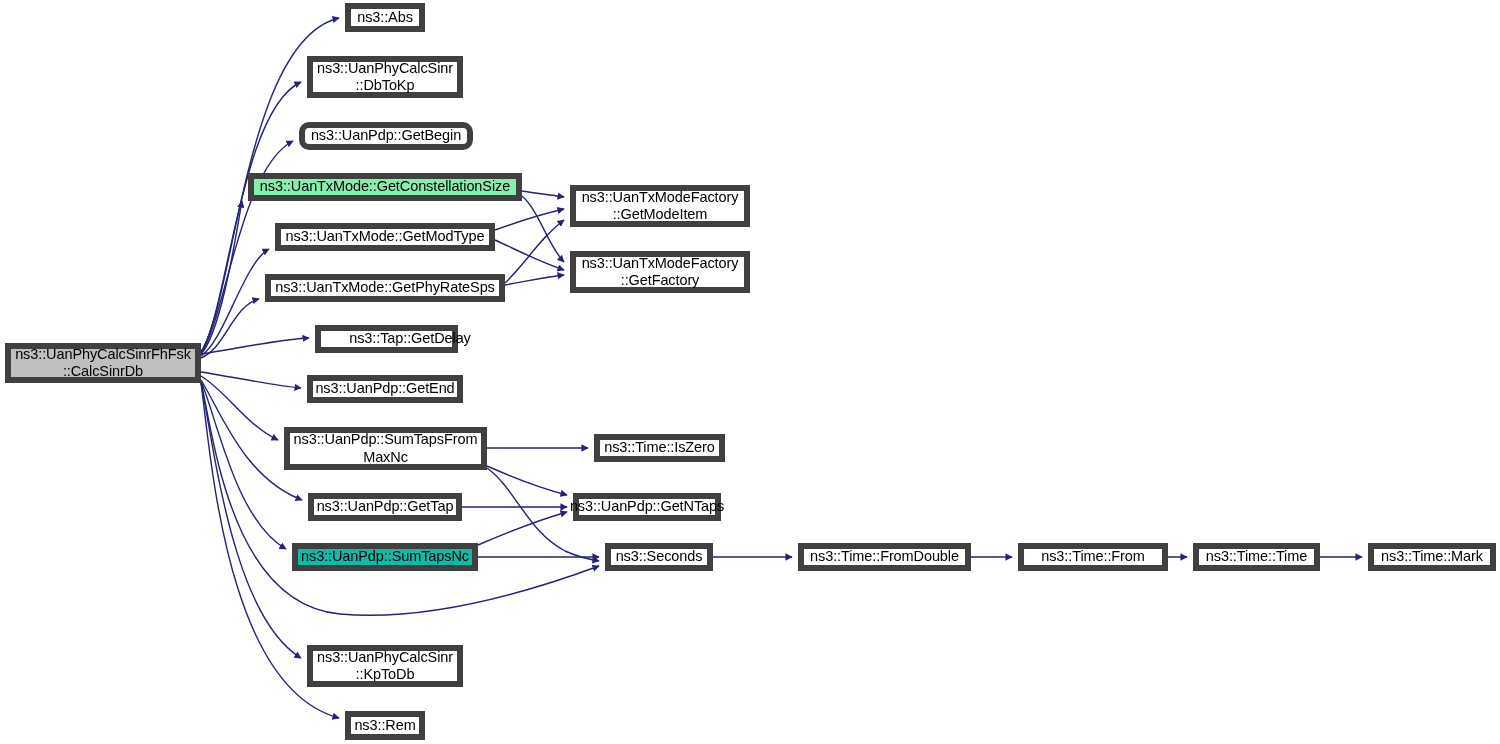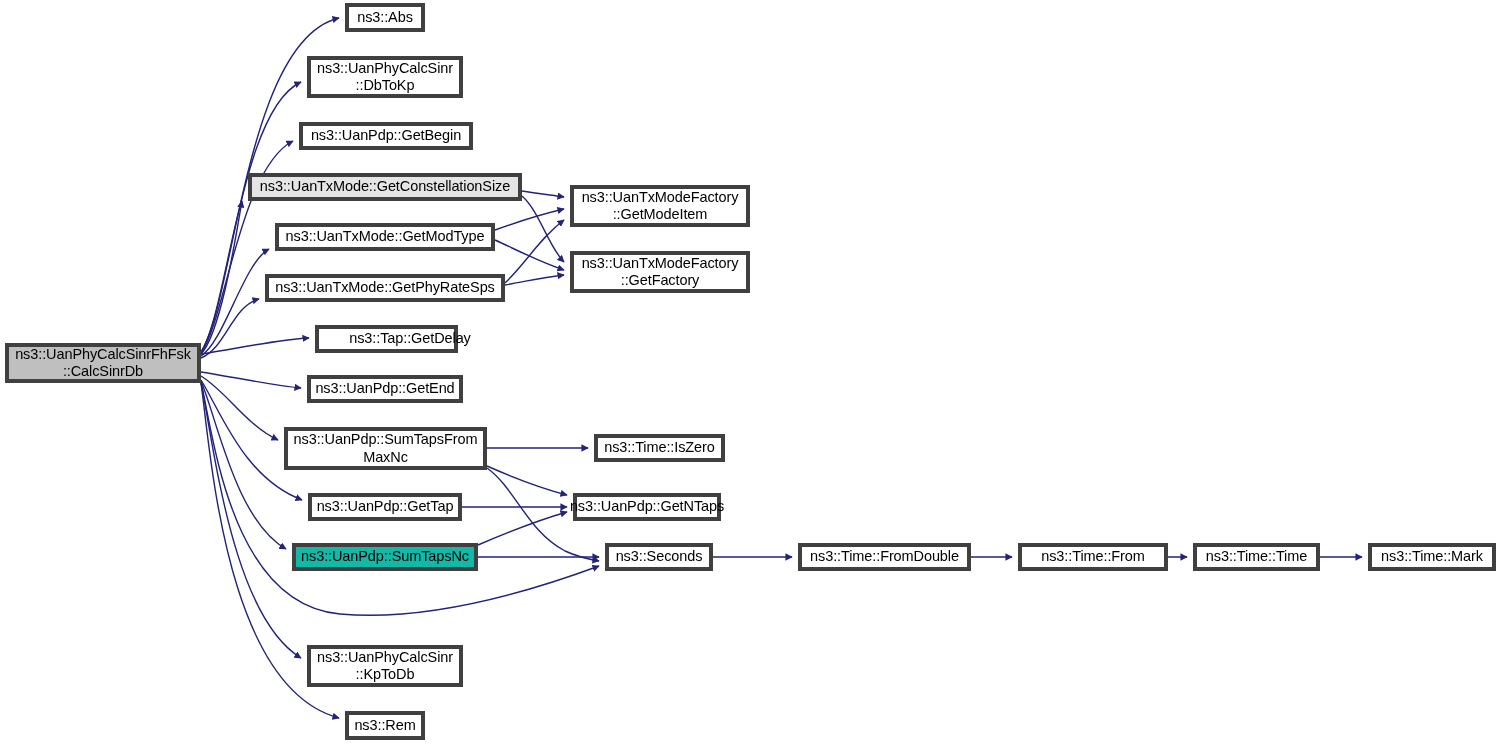--- a/index.html
+++ b/index.html
@@ -20,21 +20,21 @@
     position: absolute;
     left: 0;
     top: 0;
     width: 1500px;
     height: 744px;
     pointer-events: none;
   }
   .node {
     position: absolute;
     box-sizing: border-box;
-    border: 4px solid #1d4ed8;
+    border: 6px solid #1d4ed8;
     background: #ffffff;
     color: #000000;
     display: flex;
     align-items: center;
     justify-content: center;
     text-align: center;
     font-size: 14.5px;
     line-height: 1.18;
     letter-spacing: -0.1px;
     white-space: pre-line;
@@ -86,22 +86,22 @@
         <path d="M1146,557 L1187,557" fill="none" stroke="#232377" stroke-width="1.4" marker-end="url(#arrow)"></path>
         <path d="M1320,557 L1362,557" fill="none" stroke="#232377" stroke-width="1.4" marker-end="url(#arrow)"></path>
       </g>
   </svg>
   <div id="nodes">
       <div class="node root" style="left: 5px; top: 343px; width: 196px; height: 40px; border-color: rgb(64, 64, 64); background: rgb(191, 191, 191);">ns3::UanPhyCalcSinrFhFsk
 ::CalcSinrDb</div>
       <div class="node" style="left: 345px; top: 3px; width: 80px; height: 29px; border-color: rgb(64, 64, 64); background: rgb(255, 255, 255);">ns3::Abs</div>
       <div class="node" style="left: 307px; top: 56px; width: 156px; height: 42px; border-color: rgb(64, 64, 64); background: rgb(255, 255, 255);">ns3::UanPhyCalcSinr
 ::DbToKp</div>
-      <div class="node" style="left: 299px; top: 122px; width: 174px; height: 28px; border-color: rgb(64, 64, 64); background: rgb(255, 255, 255);">ns3::UanPdp::GetBegin</div>
-      <div class="node" style="left: 248px; top: 173px; width: 274px; height: 28px; border-color: rgb(64, 64, 64); background: #e5e5e5;">ns3::UanTxMode::GetConstellationSize</div>
+      <div class="node" style="left: 299px; top: 122px; width: 174px; height: 28px; border-color: rgb(64, 64, 64); background: rgb(255, 255, 255); border-radius: 10px;">ns3::UanPdp::GetBegin</div>
+      <div class="node" style="left: 248px; top: 173px; width: 274px; height: 28px; border-color: rgb(64, 64, 64); background: #86efac;">ns3::UanTxMode::GetConstellationSize</div>
       <div class="node" style="left: 570px; top: 185px; width: 180px; height: 42px; border-color: rgb(64, 64, 64); background: rgb(255, 255, 255);">ns3::UanTxModeFactory
 ::GetModeItem</div>
       <div class="node" style="left: 275px; top: 223px; width: 220px; height: 28px; border-color: rgb(64, 64, 64); background: rgb(255, 255, 255);">ns3::UanTxMode::GetModType</div>
       <div class="node" style="left: 570px; top: 251px; width: 180px; height: 42px; border-color: rgb(64, 64, 64); background: rgb(255, 255, 255);">ns3::UanTxModeFactory
 ::GetFactory</div>
       <div class="node" style="left: 265px; top: 274px; width: 240px; height: 28px; border-color: rgb(64, 64, 64); background: rgb(255, 255, 255);">ns3::UanTxMode::GetPhyRateSps</div>
       <div class="node" style="left: 315px; top: 325px; width: 143px; height: 28px; border-color: rgb(64, 64, 64); background: rgb(255, 255, 255); padding-left: 47px;">ns3::Tap::GetDelay</div>
       <div class="node" style="left: 307px; top: 375px; width: 156px; height: 28px; border-color: rgb(64, 64, 64); background: rgb(255, 255, 255);">ns3::UanPdp::GetEnd</div>
       <div class="node" style="left: 284px; top: 427px; width: 203px; height: 43px; border-color: rgb(64, 64, 64); background: rgb(255, 255, 255);">ns3::UanPdp::SumTapsFrom
 MaxNc</div>

